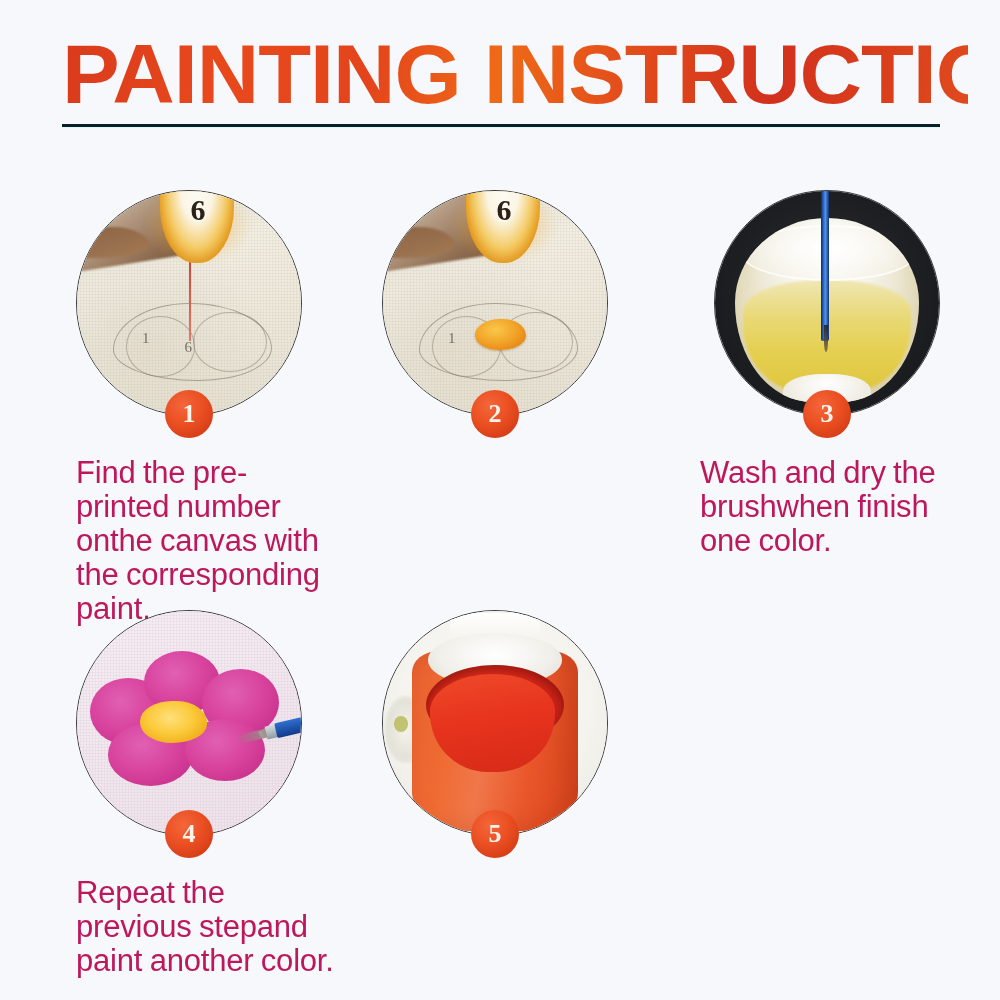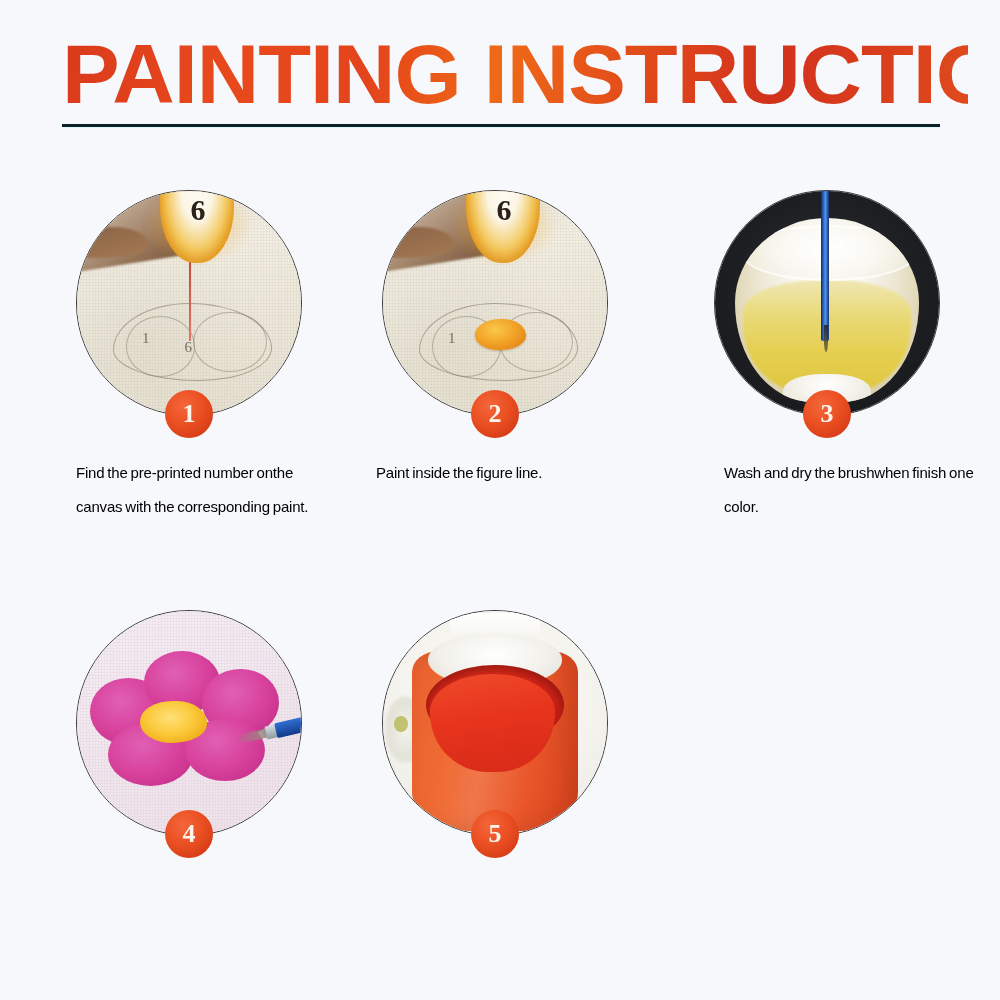--- a/index.html
+++ b/index.html
@@ -455,29 +455,29 @@
     font-size: 26px;
     line-height: 48px;
     text-align: center;
     z-index: 3;
   }
 
   
   .caption {
     margin-top: 40px;
     font-family: "Liberation Sans", sans-serif;
-    font-size: 15px;
+    font-size: 31px;
     line-height: 34px;
-    color: #000000;
+    color: #be185d;
     letter-spacing: -0.2px;
     word-spacing: -1px;
   }
   .step-c1 .caption { width: 260px; margin-left: 14px; }
   .step-c2 .caption { width: 285px; margin-left: 8px; }
-  .step-c3 .caption { width: 250px; margin-left: 24px; }
+  .step-c3 .caption { width: 250px; }
 </style>
 </head>
 <body>
 
 <div class="header">
   <div class="title">PAINTING INSTRUCTION</div>
   <div class="title-rule"></div>
 </div>
 
 <div class="steps">
@@ -521,21 +521,20 @@
             <div class="outline-cloud3"></div>
             <div class="canvas-num canvas-num-1">1</div>
             <div class="paint-blob"></div>
             <div class="pot-glow"></div>
             <div class="pot"></div>
             <div class="pot-num">6</div>
           </div>
         </div>
         <div class="badge">2</div>
       </div>
-      <div class="caption">Paint inside the figure line.</div>
     </div>
 
     <div class="step step-c3">
       <div class="photo-wrap">
         <div class="photo">
           <div class="scene">
             <div class="dark-bg"></div>
             <div class="cup">
               <div class="cup-water"></div>
               <div class="cup-rim"></div>
@@ -568,20 +567,21 @@
             <div class="flower-center"></div>
             <div class="brush4">
               <div class="bristle"></div>
               <div class="ferrule"></div>
               <div class="handle"></div>
             </div>
           </div>
         </div>
         <div class="badge">4</div>
       </div>
+      <div class="caption">Repeat the previous stepand paint another color.</div>
     </div>
 
     <div class="step step-c2">
       <div class="photo-wrap">
         <div class="photo">
           <div class="scene">
             <div class="pot5-bg"></div>
             <div class="pot5-side"></div>
             <div class="pot5-dot"></div>
             <div class="pot5-body"></div>

